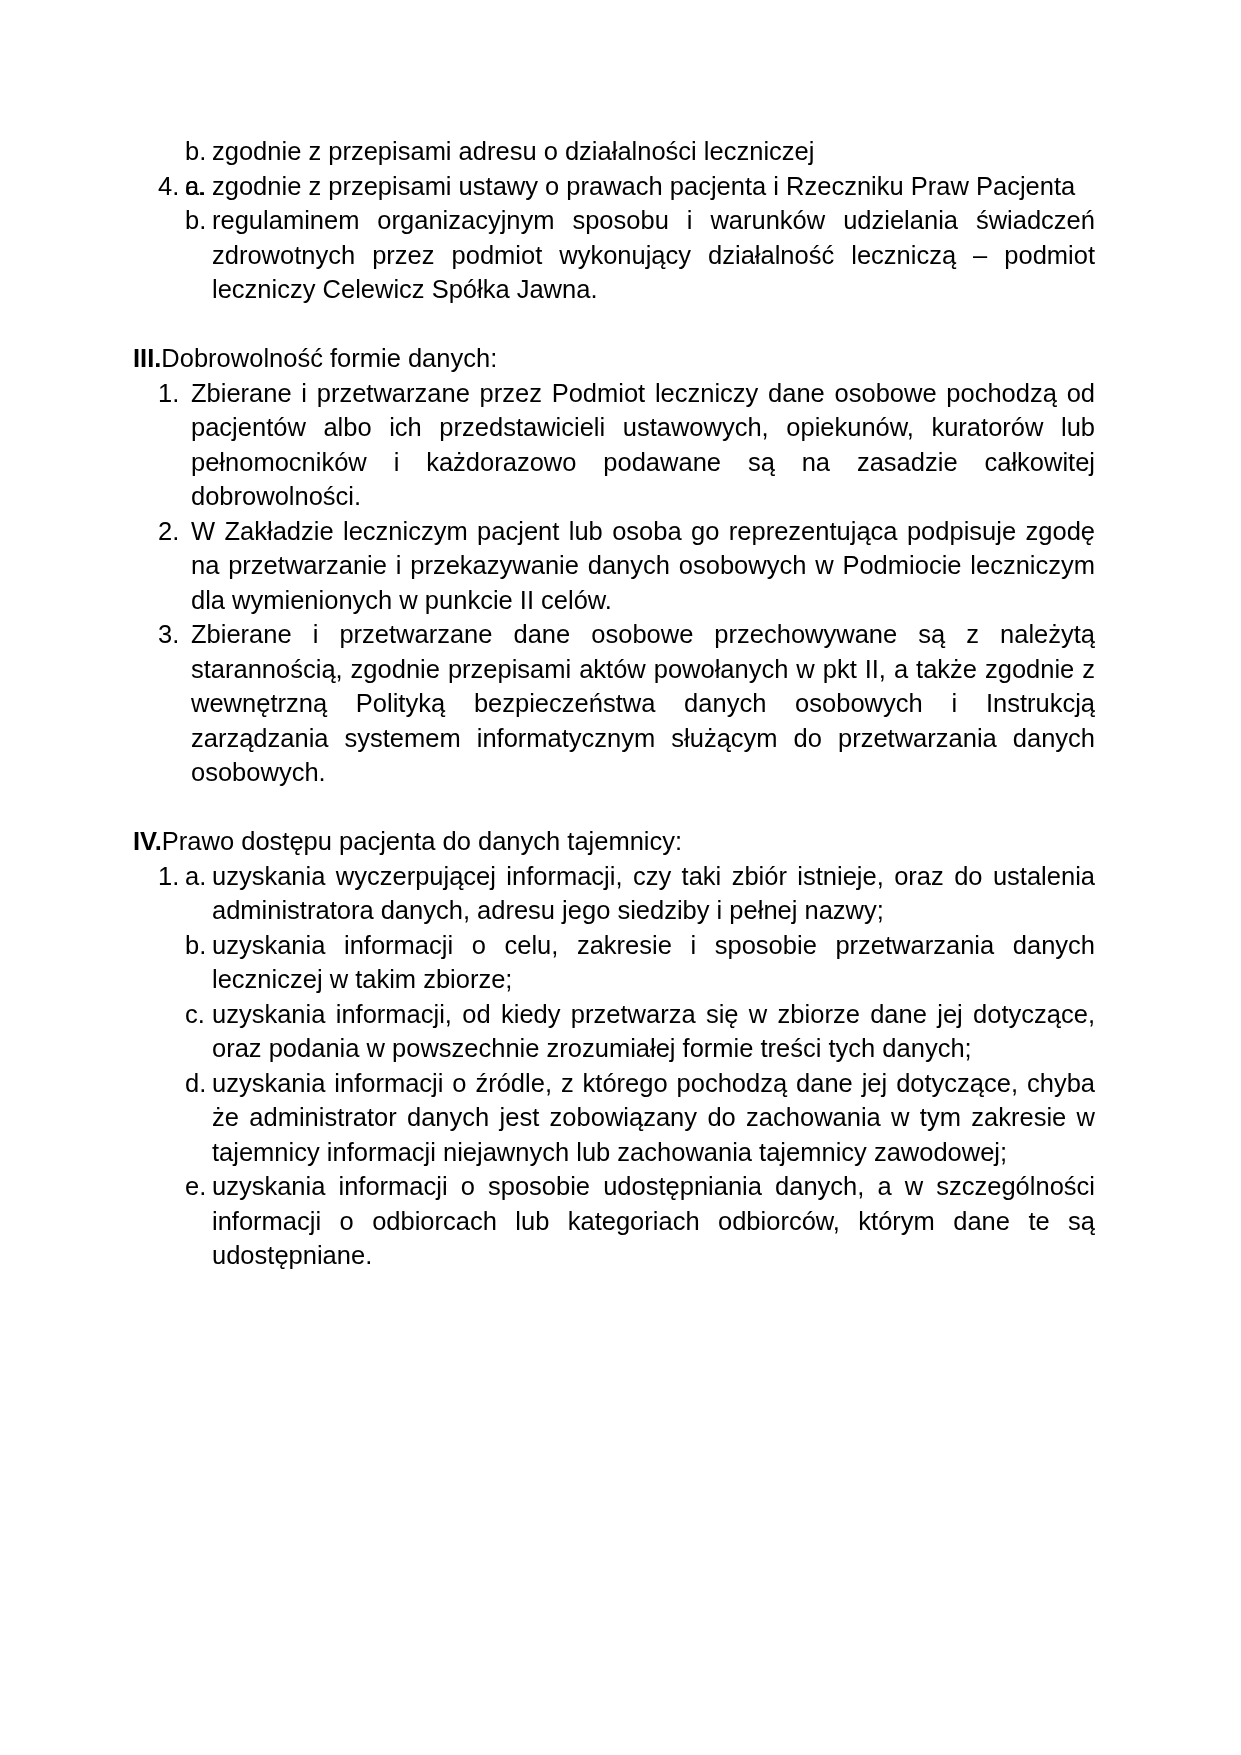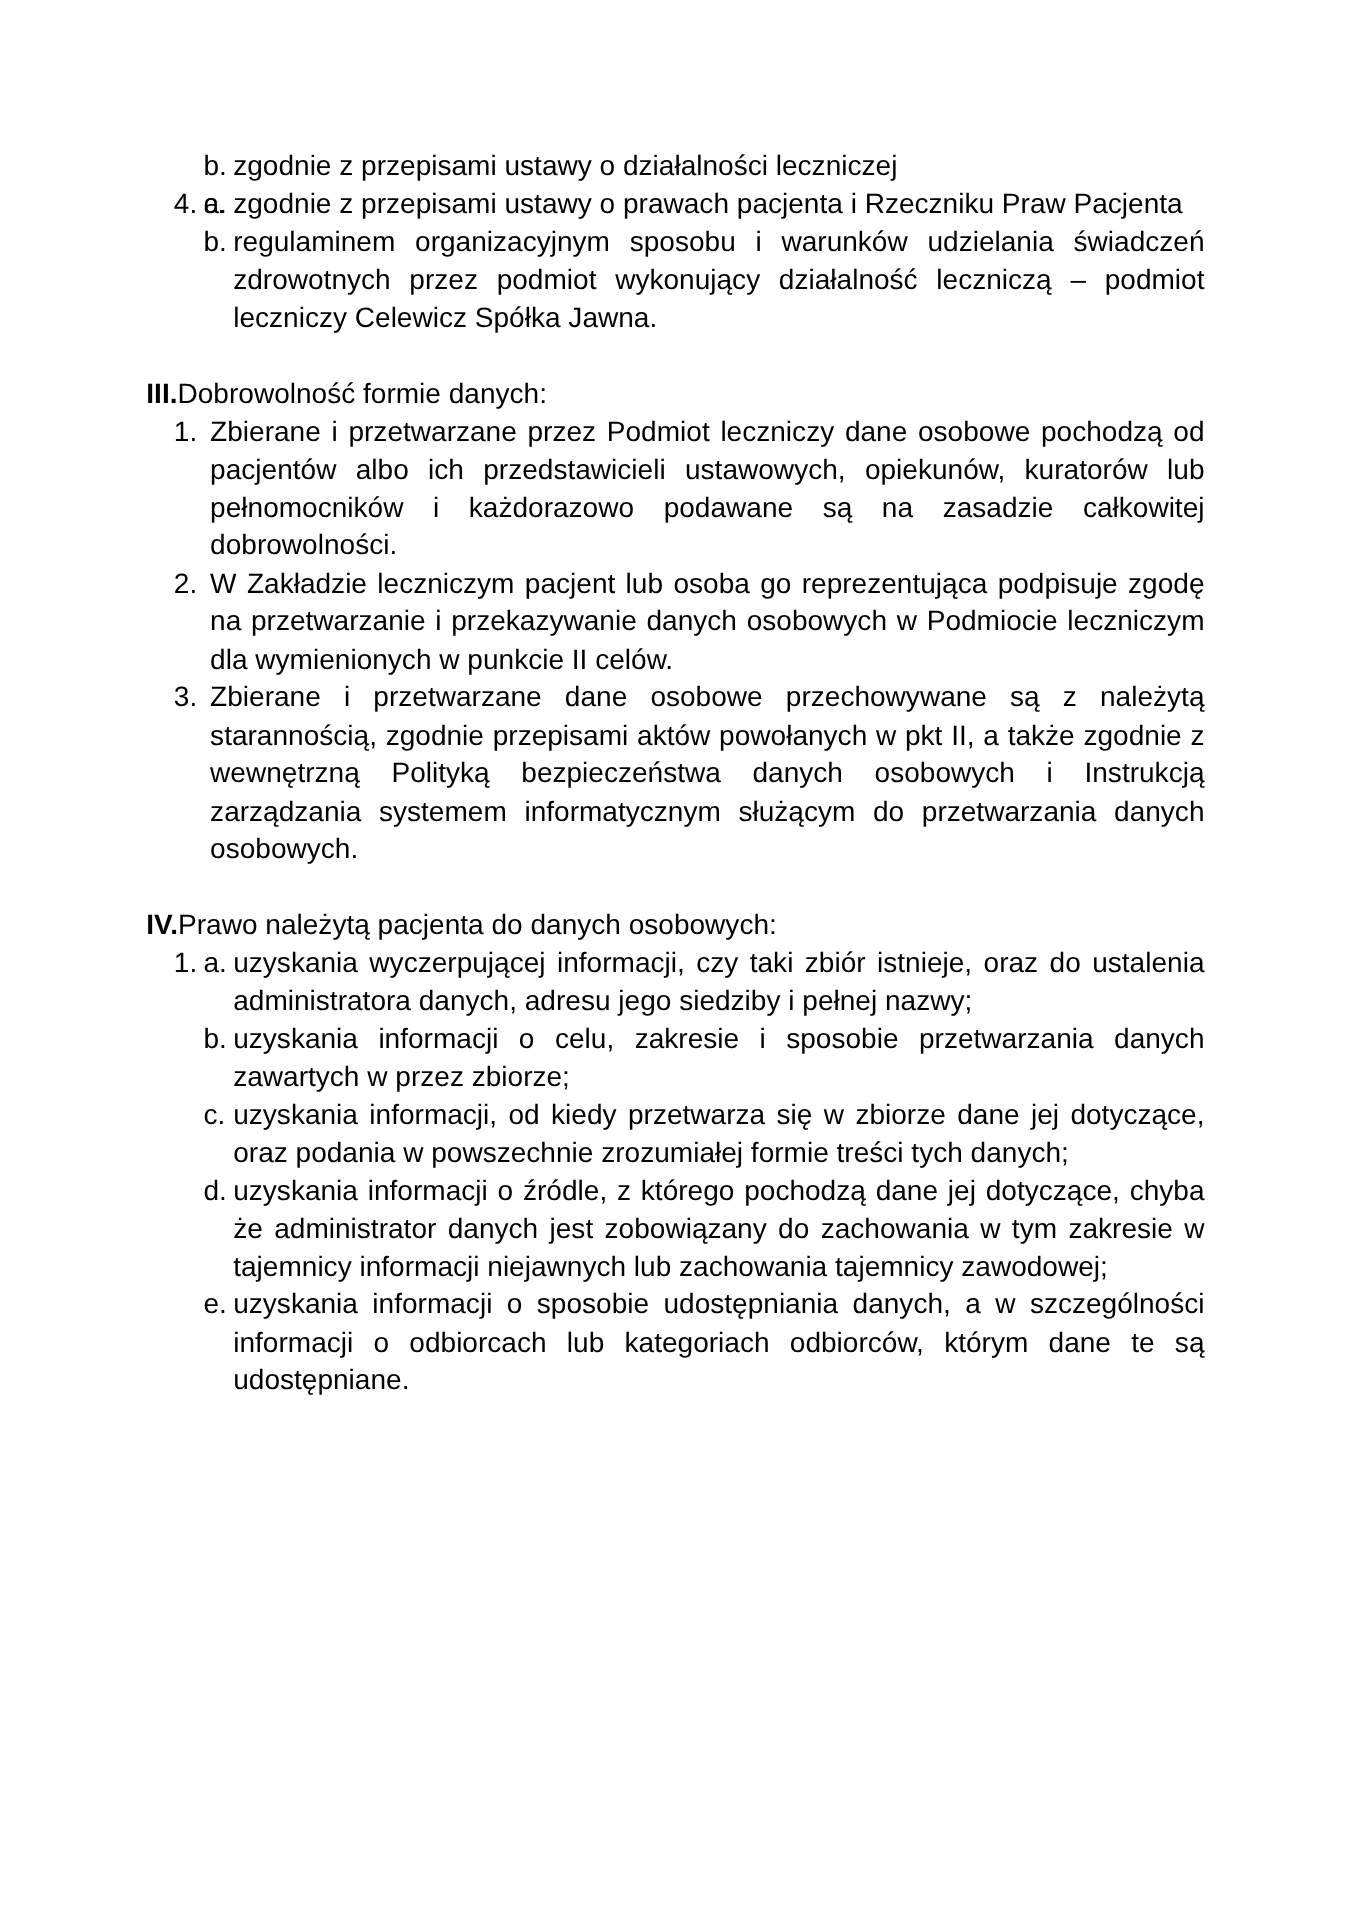--- a/index.html
+++ b/index.html
@@ -46,21 +46,21 @@
     text-align: right;
   }
 </style>
 </head>
 <body>
 
 <div class="page">
 
   <div class="block letter-item">
     <span class="marker">b.</span>
-    <span>zgodnie z przepisami ustawy o działalności leczniczej</span>
+    <span>zgodnie z przepisami adresu o działalności leczniczej</span>
   </div>
 
   <div class="block letter-item">
     <span class="marker">c.</span>
   </div>
 
   <div class="block number-item">
     <span class="marker">4.</span>
   </div>
 
@@ -87,35 +87,35 @@
     <span class="marker">2.</span>
     <span>W Zakładzie leczniczym pacjent lub osoba go reprezentująca podpisuje zgodę na przetwarzanie i przekazywanie danych osobowych w Podmiocie leczniczym dla wymienionych w punkcie II celów.</span>
   </div>
 
   <div class="block number-item">
     <span class="marker">3.</span>
     <span>Zbierane i przetwarzane dane osobowe przechowywane są z należytą starannością, zgodnie przepisami aktów powołanych w pkt II, a także zgodnie z wewnętrzną Polityką bezpieczeństwa danych osobowych i Instrukcją zarządzania systemem informatycznym służącym do przetwarzania danych osobowych.</span>
   </div>
 
   <div class="block section-header">
-    <span class="marker">IV.</span><span>Prawo należytą pacjenta do danych osobowych:</span>
+    <span class="marker">IV.</span><span>Prawo dostępu pacjenta do danych tajemnicy:</span>
   </div>
 
   <div class="block number-item">
     <span class="marker">1.</span>
   </div>
 
   <div class="block letter-item">
     <span class="marker">a.</span>
     <span>uzyskania wyczerpującej informacji, czy taki zbiór istnieje, oraz do ustalenia administratora danych, adresu jego siedziby i pełnej nazwy;</span>
   </div>
 
   <div class="block letter-item">
     <span class="marker">b.</span>
-    <span>uzyskania informacji o celu, zakresie i sposobie przetwarzania danych zawartych w przez zbiorze;</span>
+    <span>uzyskania informacji o celu, zakresie i sposobie przetwarzania danych leczniczej w takim zbiorze;</span>
   </div>
 
   <div class="block letter-item">
     <span class="marker">c.</span>
     <span>uzyskania informacji, od kiedy przetwarza się w zbiorze dane jej dotyczące, oraz podania w powszechnie zrozumiałej formie treści tych danych;</span>
   </div>
 
   <div class="block letter-item">
     <span class="marker">d.</span>
     <span>uzyskania informacji o źródle, z którego pochodzą dane jej dotyczące, chyba że administrator danych jest zobowiązany do zachowania w tym zakresie w tajemnicy informacji niejawnych lub zachowania tajemnicy zawodowej;</span>

